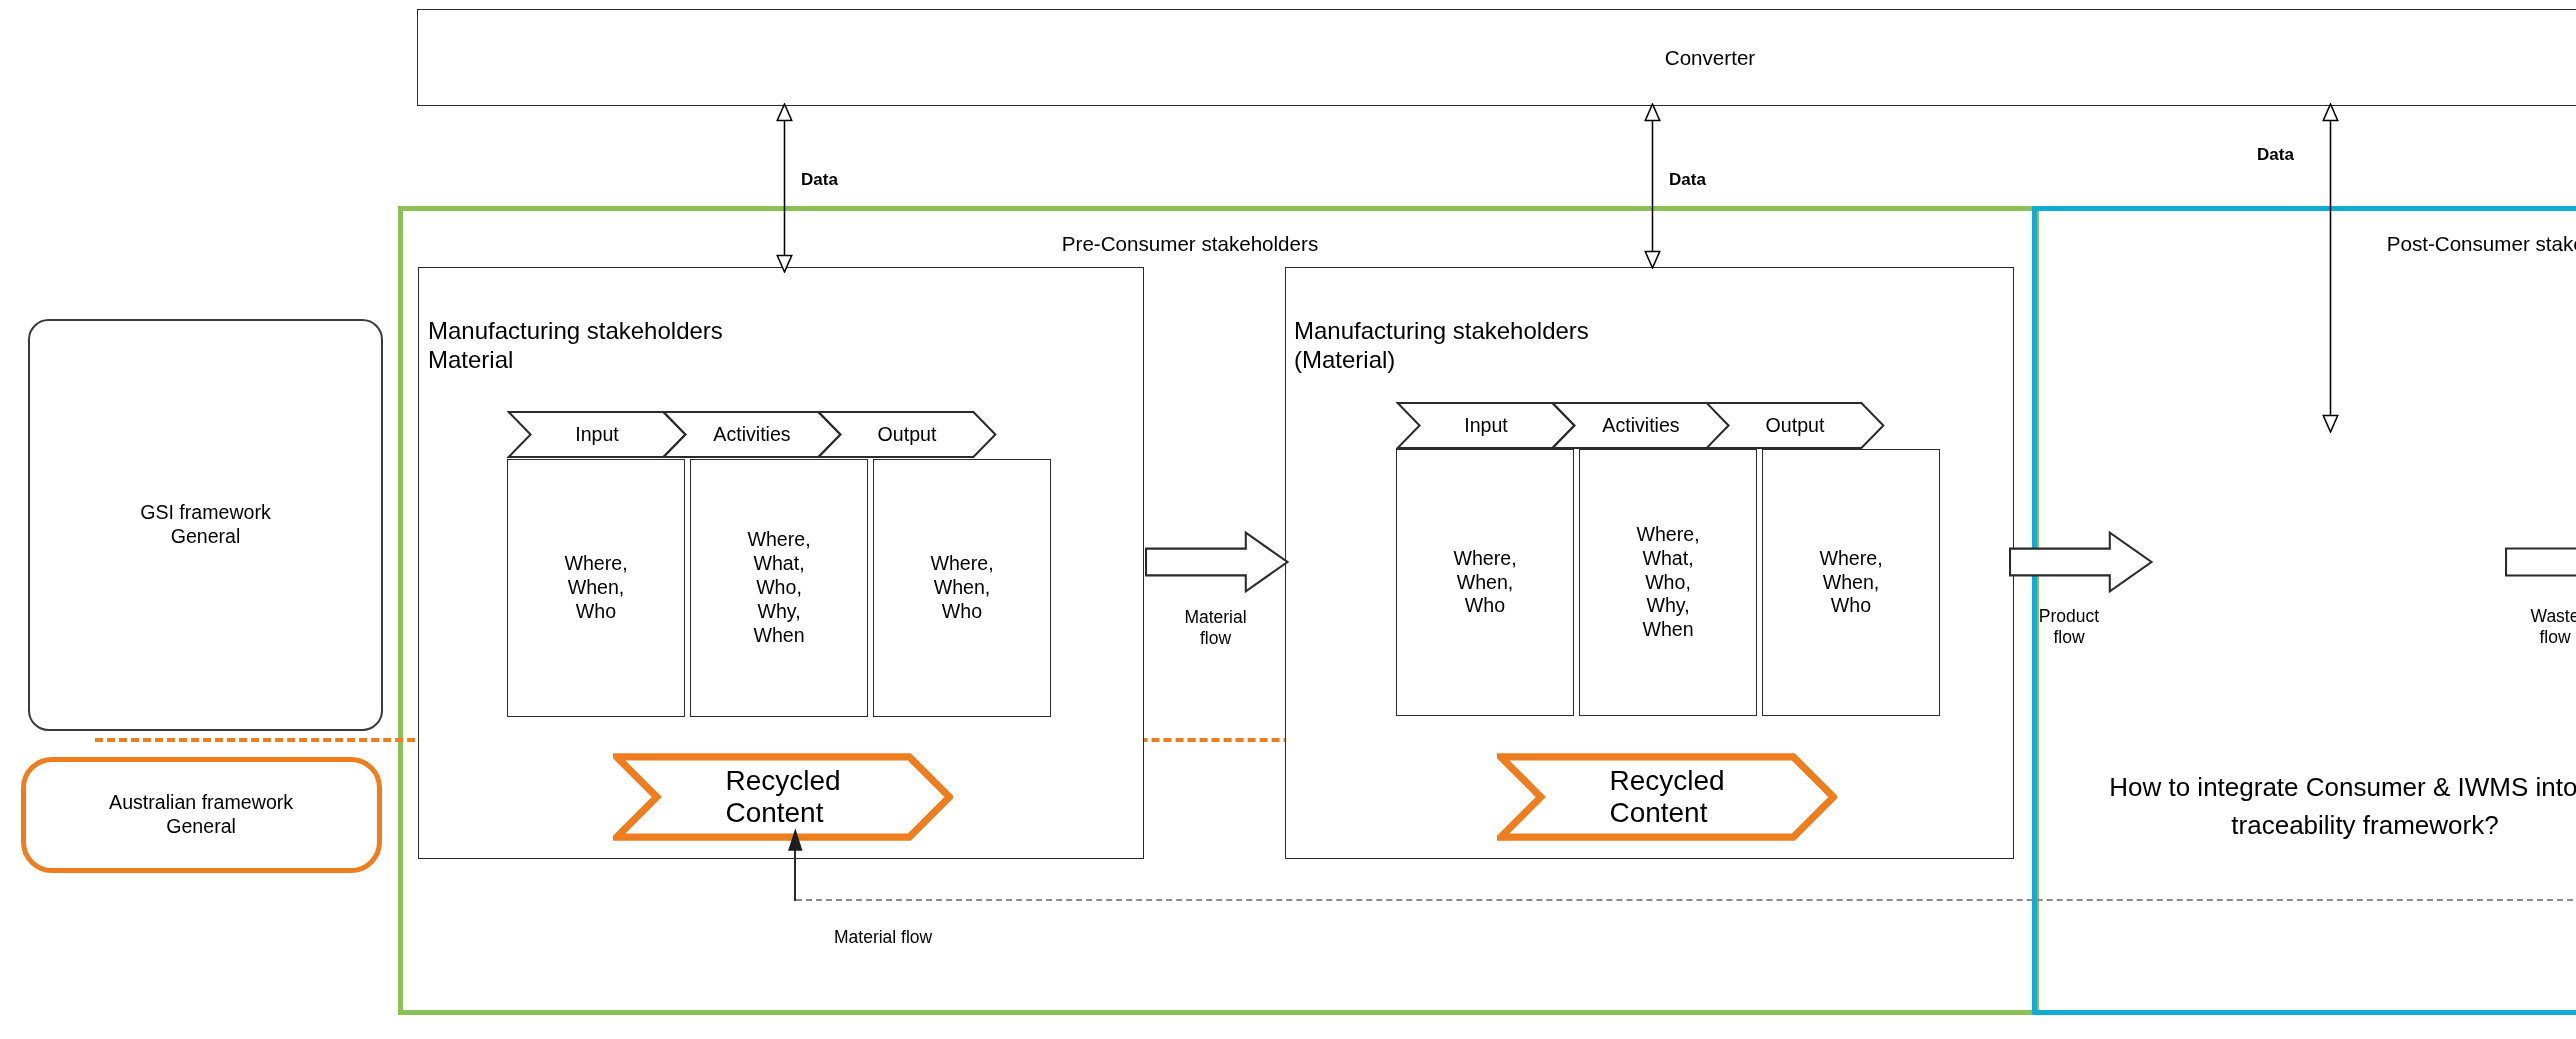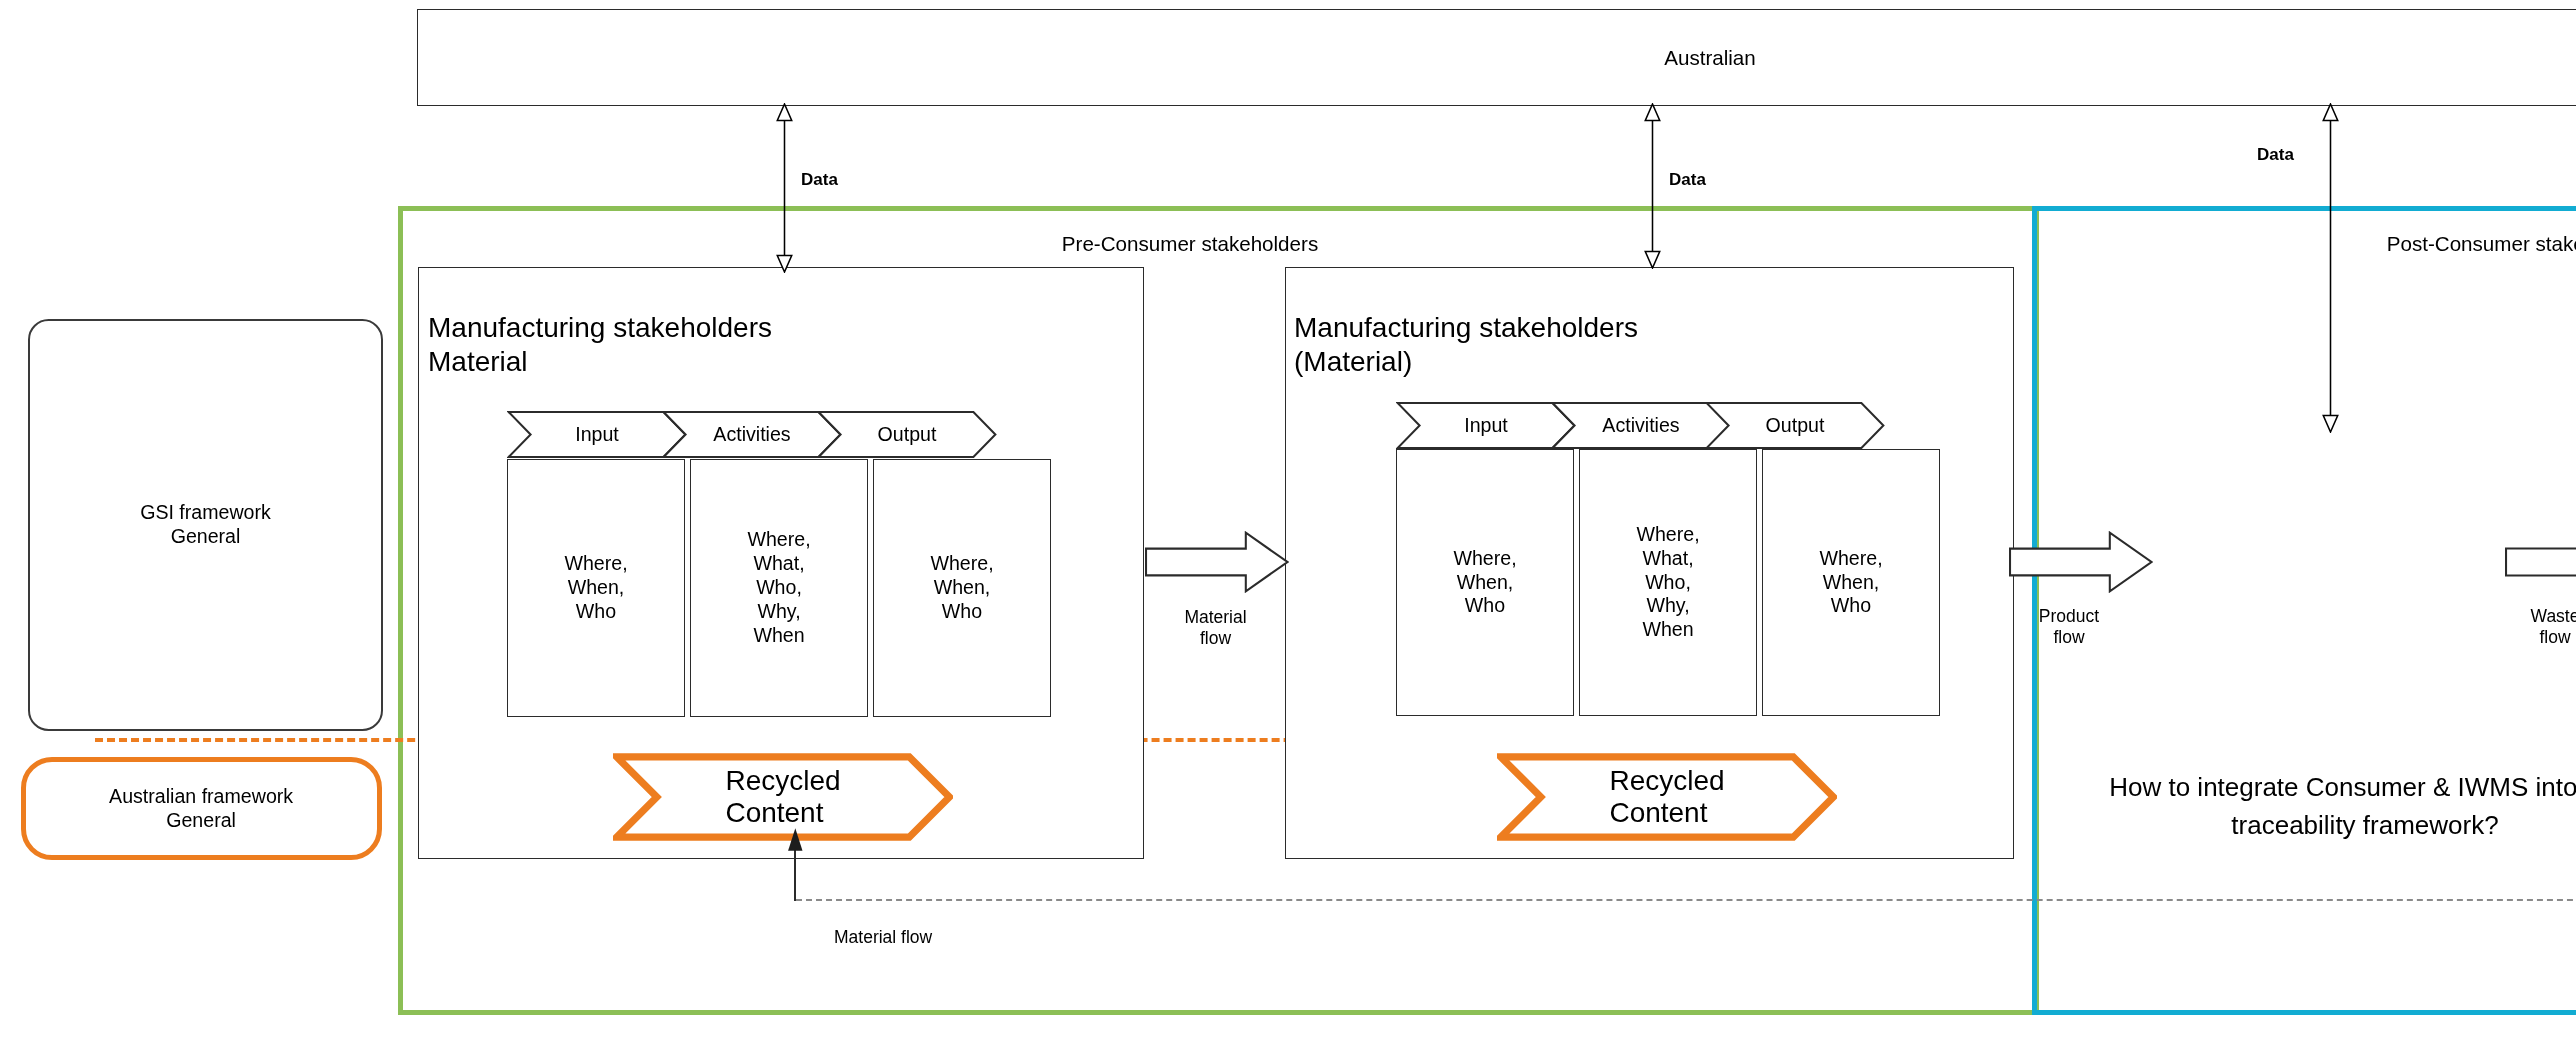--- a/index.html
+++ b/index.html
@@ -16,21 +16,21 @@
   .greenzone{border:5.7px solid #8CBF56;background:transparent;}
   .bluezone{border:5.7px solid #12ACD2;background:transparent;}
 
   .ctr{display:flex;align-items:center;justify-content:center;text-align:center;
        line-height:1.22;}
   .ctr-top{display:flex;align-items:flex-start;justify-content:center;text-align:center;line-height:1.22;}
 
   
   .t-governance{font-size:20.6px;}
   .t-zone{font-size:20.6px;}
-  .t-stakeholder{font-size:28px;}
+  .t-stakeholder{font-size:24px;}
   .t-box{font-size:20.6px;}
   .t-cell{font-size:19.6px;}
   .t-chev{font-size:19.6px;}
   .t-flow{font-size:17.5px;}
   .t-data{font-size:17px;font-weight:bold;}
   .t-recycled{font-size:28px;}
   .t-question{font-size:26px;line-height:1.45;}
   .t-frame{font-size:19.6px;}
 
   
@@ -52,37 +52,37 @@
   .graydash{position:absolute;border-top:2.6px dashed #8a8a8a;height:0;}
 
   .solidline{position:absolute;background:#2b2b2b;}
 </style>
 </head>
 <body>
 
 <div id="stage">
 
   <div class="abs plainbox ctr t-governance" style="left:417px;top:9.3px;width:2586px;height:97px;">
-    <span>Australian</span>
+    <span>Converter</span>
   </div>
 
   <div class="abs greenzone" style="left:398px;top:206px;width:1641px;height:809px;"></div>
 
   <div class="abs ctr t-zone" style="left:953px;top:228px;width:474px;height:32px;">Pre-Consumer stakeholders</div>
 
   <div class="abs bluezone" style="left:2032px;top:206px;width:974px;height:809px;"></div>
 
   <div class="abs ctr t-zone" style="left:2267px;top:228px;width:505px;height:32px;">Post-Consumer stakeholders</div>
 
   <div class="abs roundbox ctr t-frame" style="left:28px;top:319px;width:355px;height:412px;flex-direction:column;">
     <span>GSI framework</span>
     <span>General</span>
   </div>
 
-  <div class="abs orangeround ctr t-frame" style="left:20.6px;top:757px;width:361px;height:103px;flex-direction:column;">
+  <div class="abs orangeround ctr t-frame" style="left:20.6px;top:757px;width:361px;height:116px;flex-direction:column;">
     <span>Australian framework</span>
     <span>General</span>
   </div>
 
   <div class="orangedash" style="left:95px;top:738px;width:1917px;"></div>
 
   <div class="abs plainbox" style="left:418px;top:267px;width:726px;height:592px;"></div>
 
   <div class="abs ctr-top t-stakeholder" style="left:428px;top:296px;width:708px;height:98px;flex-direction:column;">
     <span>Manufacturing stakeholders</span>

